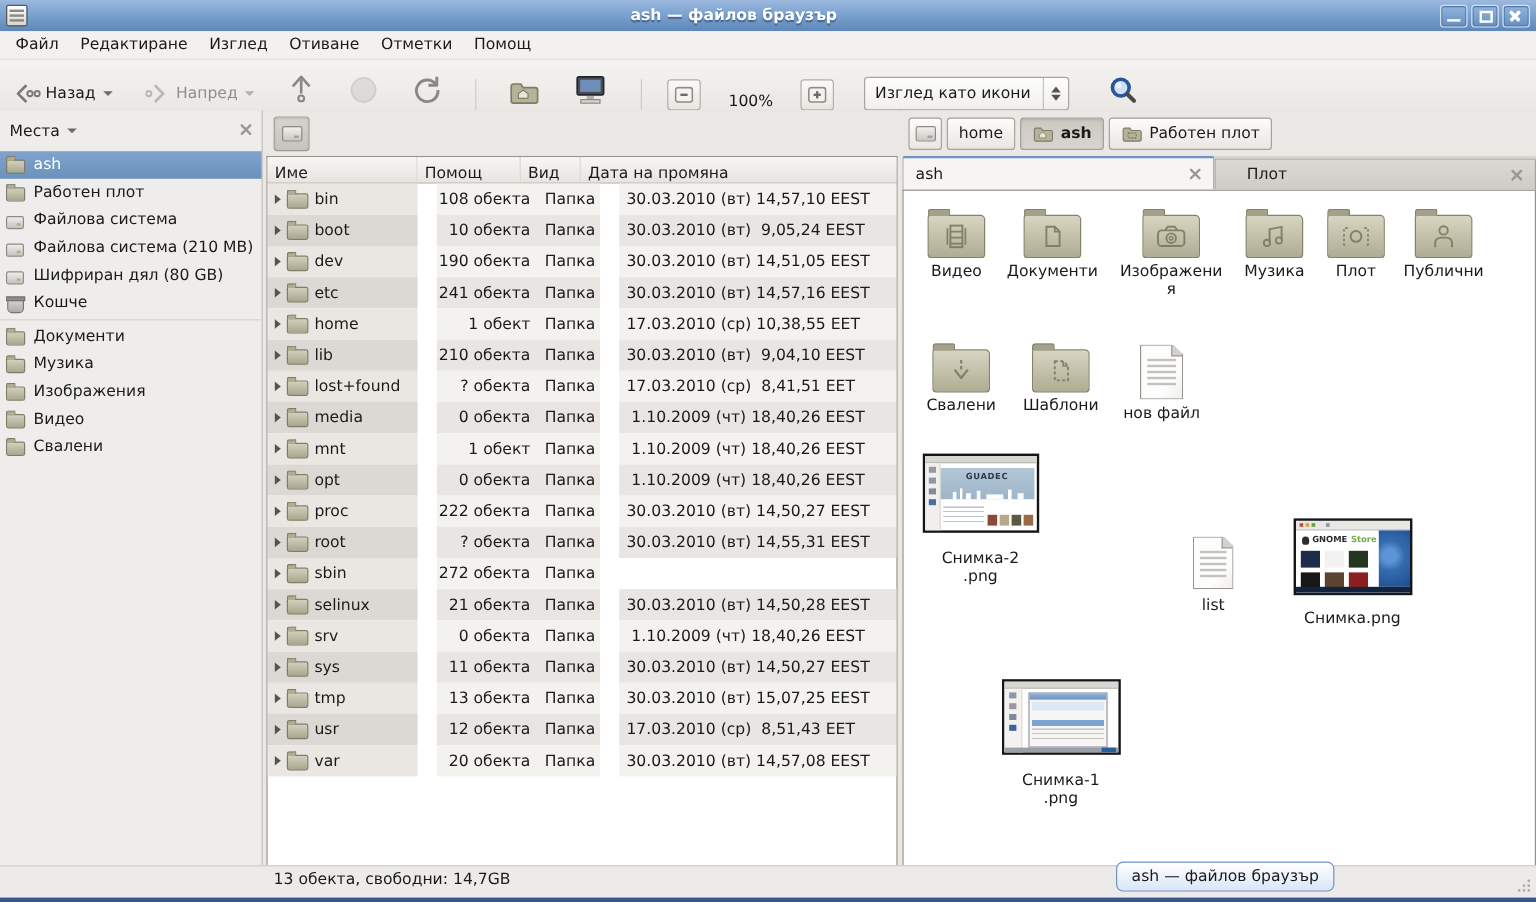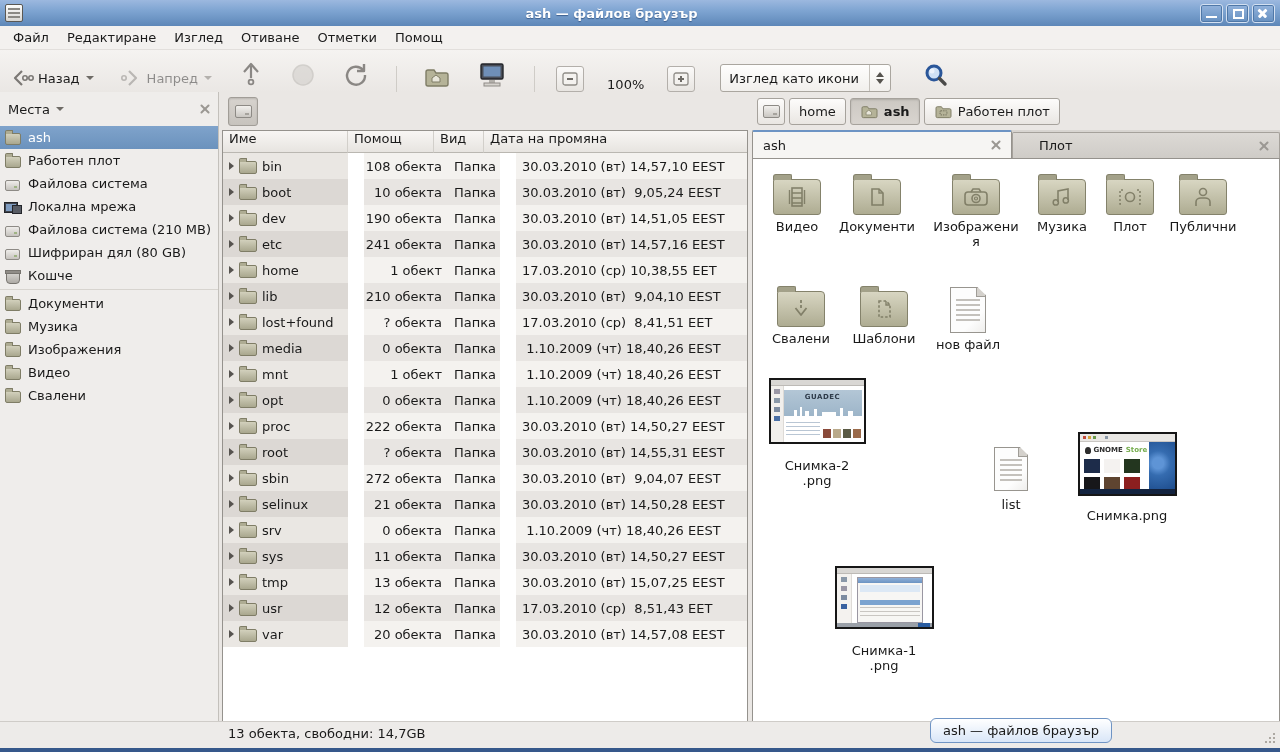--- a/index.html
+++ b/index.html
@@ -68,21 +68,21 @@
   .ic-trash .scan::before{content:'';position:absolute;left:-2px;top:-2px;width:14px;height:2px;background:#908d88;border:1px solid #77746f;}
 
   
   .treepane{position:absolute;left:222px;top:0;width:526px;bottom:0;}
   .pathstrip{position:absolute;left:0;top:0;right:0;height:38px;background:#eae7e4;}
   .rootbtn{position:absolute;left:6px;top:5px;width:28px;height:27px;border:1px solid #a19d97;border-radius:3px;background:linear-gradient(#d7d3ce,#c7c3bd);box-shadow:inset 0 1px 2px #00000022;display:flex;align-items:center;justify-content:center;}
   .bigdrv{width:15px;height:11px;background:linear-gradient(#f2f0ed,#cac7c2);border:1px solid #8d8a85;border-radius:2px;position:relative;}
   .bigdrv::after{content:'';position:absolute;right:2px;bottom:2px;width:4px;height:2px;background:#a6a39d;}
   .listbox{position:absolute;left:0;top:38px;right:0;bottom:0;background:#fff;border:1px solid #95928d;border-bottom:none;}
   .thead{display:flex;height:22px;}
-  .th{background:linear-gradient(#f8f6f4,#e7e4e0);border-right:1px solid #d2cfca;border-bottom:1px solid #bab7b1;display:flex;align-items:flex-start;padding:0 6px;box-sizing:border-box;}
+  .th{background:linear-gradient(#f8f6f4,#e7e4e0);border-right:1px solid #d2cfca;border-bottom:1px solid #bab7b1;display:flex;align-items:flex-end;padding:0 6px;box-sizing:border-box;}
   .th-name{width:125px;}
   .th-size{width:86px;}
   .th-type{width:50px;}
   .th-date{flex:1;border-right:none;}
   .sort-dn{width:0;height:0;border-left:4px solid transparent;border-right:4px solid transparent;border-top:5px solid #7a7archive;border-top-color:#7a7771;margin-left:auto;}
   .trow{height:26px;display:flex;}
   .c{display:flex;align-items:center;box-sizing:border-box;}
   .c-name{width:125px;padding-left:4px;gap:5px;}
   .c-size{width:86px;justify-content:flex-end;padding-right:8px;margin-left:16px;}
   .c-type{width:50px;padding-left:4px;}
@@ -327,27 +327,20 @@
             </span>
     <span class="slabel">Работен плот</span>
   </div>
           <div class="srow">
     <span class="si ic-drive">
               <span class="sdrv"></span>
             </span>
     <span class="slabel">Файлова система</span>
   </div>
           <div class="srow">
-    <span class="si ic-network">
-              <span class="smon"></span>
-              <span class="smon2"></span>
-            </span>
-    <span class="slabel">Локална мрежа</span>
-  </div>
-          <div class="srow">
     <span class="si ic-drive">
               <span class="sdrv"></span>
             </span>
     <span class="slabel">Файлова система (210 MB)</span>
   </div>
           <div class="srow">
     <span class="si ic-drive">
               <span class="sdrv"></span>
             </span>
     <span class="slabel">Шифриран дял (80 GB)</span>
@@ -538,21 +531,20 @@
     <div class="c c-date">30.03.2010 (вт) 14,55,31 EEST</div>
   </div>
             <div class="trow">
     <div class="c c-name">
       <span class="expander"></span>
       <span class="tfold"></span>
       <span>sbin</span>
     </div>
     <div class="c c-size">272 обекта</div>
     <div class="c c-type">Папка</div>
-    <div class="c c-date">30.03.2010 (вт)  9,04,07 EEST</div>
   </div>
             <div class="trow">
     <div class="c c-name">
       <span class="expander"></span>
       <span class="tfold"></span>
       <span>selinux</span>
     </div>
     <div class="c c-size">21 обекта</div>
     <div class="c c-type">Папка</div>
     <div class="c c-date">30.03.2010 (вт) 14,50,28 EEST</div>

